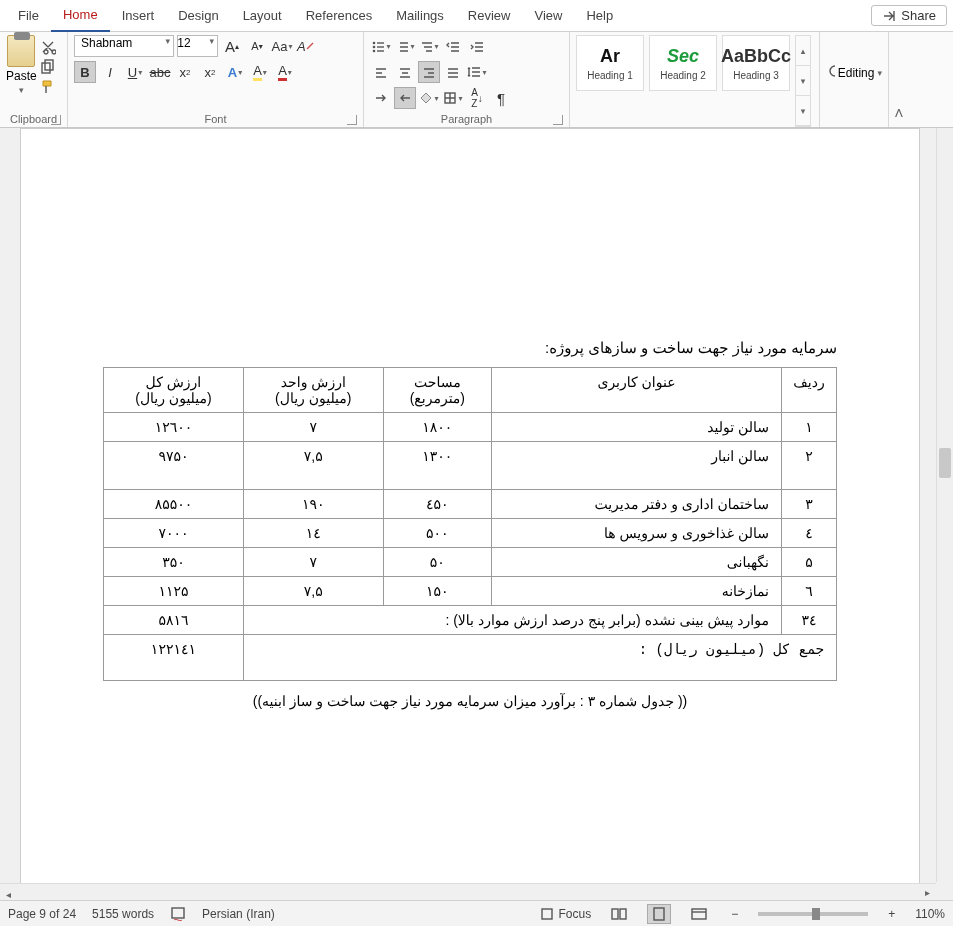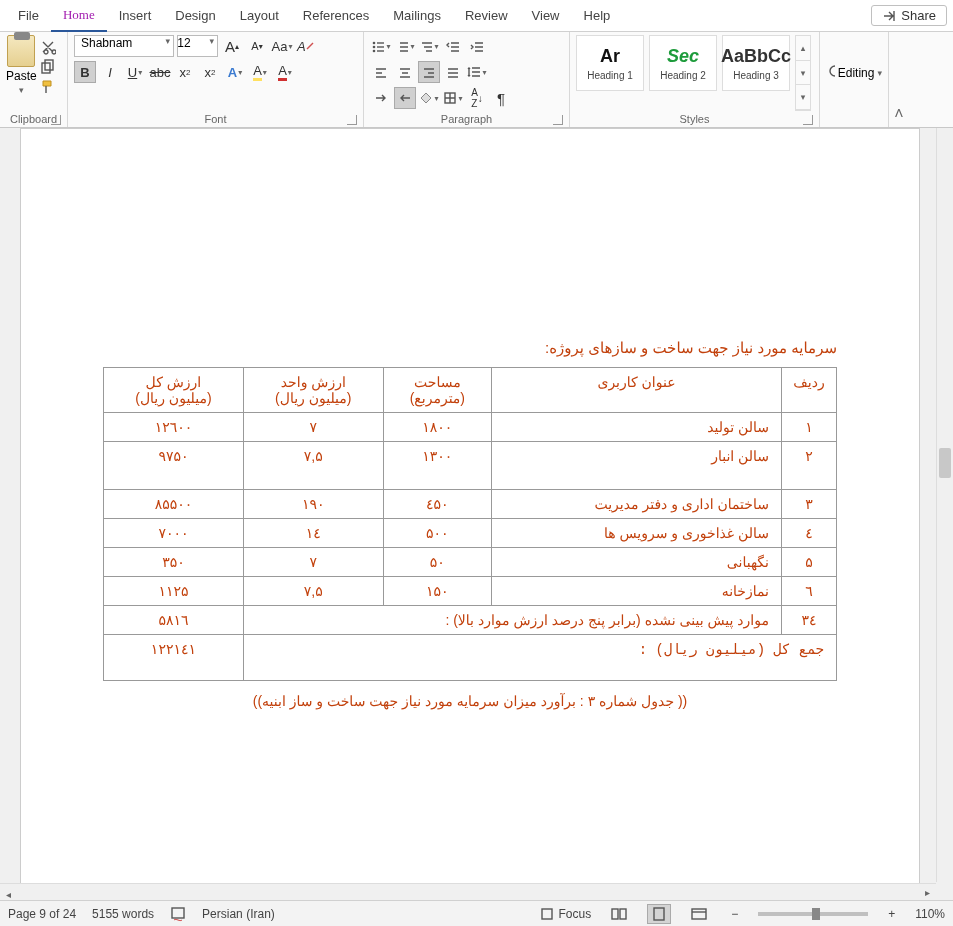--- a/index.html
+++ b/index.html
@@ -1,21 +1,21 @@
 <!DOCTYPE html>
 <html><head>
 <meta charset="utf-8">
 <style>
   * { box-sizing: border-box; margin: 0; padding: 0; font-family: "Segoe UI", Tahoma, sans-serif; }
   body { background: #fff; width: 953px; height: 926px; overflow: hidden; position: relative; }
 
   
   .tabs { display: flex; align-items: center; height: 32px; border-bottom: 1px solid #d0d0d0; font-size: 13px; color: #444; padding: 0 6px; }
   .tabs .tab { padding: 0 12px; line-height: 30px; cursor: pointer; }
-  .tabs .tab.active { color: #a21caf; border-bottom: 2px solid #2a579a; font-family: Liberation Serif, serif; }
+  .tabs .tab.active { color: #b91c1c; border-bottom: 2px solid #2a579a; }
   .tabs .share { margin-left: auto; border: 1px solid #c0c0c0; border-radius: 3px; padding: 2px 10px; display: flex; align-items: center; gap: 5px; color: #333; cursor: pointer; }
 
   
   .ribbon { display: flex; height: 96px; border-bottom: 1px solid #c8c8c8; background: #fafafa; }
   .group { border-right: 1px solid #d8d8d8; display: flex; flex-direction: column; justify-content: space-between; padding: 3px 6px 0 6px; }
   .group-label { font-size: 11px; color: #666; text-align: center; padding: 2px 0; position: relative; }
   .group-label .launcher { position: absolute; right: 0; bottom: 2px; width: 10px; height: 10px; border: 1px solid #999; border-top: none; border-left: none; }
   .group-body { flex: 1; display: flex; align-items: flex-start; gap: 3px; }
 
   
@@ -52,21 +52,21 @@
 
   
   .editing-body { display: flex; flex-direction: row; align-items: center; justify-content: center; gap: 3px; width: 56px; }
 
   
   .collapse { width: 20px; display:flex; align-items:flex-end; justify-content:center; padding-bottom:4px; color:#666; cursor:pointer; }
 
   
   .doc-wrap { position: absolute; top: 128px; left: 0; right: 0; bottom: 26px; background: #f0f0f0; overflow: hidden; }
   .page { position: absolute; left: 20px; top: 0; width: 900px; height: 770px; background: #fff; border: 1px solid #ccc; }
-  .content { position: absolute; left: 82px; right: 82px; top: 210px; direction: rtl; font-family: Tahoma, sans-serif; color: #c2410c; }
+  .content { position: absolute; left: 82px; right: 82px; top: 210px; direction: rtl; font-family: Tahoma, sans-serif; color: #000000; }
   .doc-title { font-size: 15px; text-align: right; margin-bottom: 10px; }
   table.doc { width: 100%; border-collapse: collapse; font-size: 14px; }
   table.doc td, table.doc th { border: 1px solid #999; padding: 6px 8px; text-align: center; vertical-align: top; }
   table.doc th { font-weight: normal; }
   table.doc .usage { text-align: right; padding-right: 12px; }
   table.doc .span-txt { text-align: right; padding-right: 12px; }
   .caption { text-align: center; font-size: 14px; margin-top: 12px; }
 
   
   .vscroll { position:absolute; right:0; top:0; bottom:18px; width:17px; background:#f0f0f0; border-left:1px solid #ddd; }
@@ -319,21 +319,20 @@
         <div class="style-card">
           <div class="style-preview" style="color: rgb(51, 51, 51); font-weight: 600;">AaBbCc</div>
           <div class="style-name">Heading 3</div>
         </div>
         <div class="styles-arrows">
           <div>▴</div>
           <div>▾</div>
           <div>▾</div>
         </div>
       </div>
-    <div class="group-label"><span>Styles</span><span class="launcher"></span></div>
   </div>
 
   <div class="group">
     <div class="group-body editing-body">
       <svg width="22" height="22">
           <circle class="icon-line" cx="9" cy="9" r="5"></circle>
           <path class="icon-line" d="M13 13l5 5"></path>
         </svg>
       <div style="font-size:12px">Editing</div>
       <span style="font-size:9px;color:#666">▾</span>

